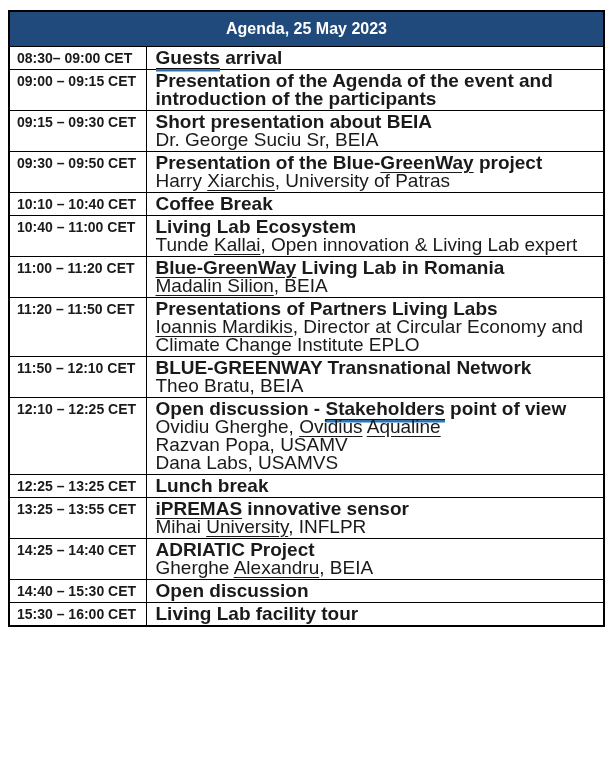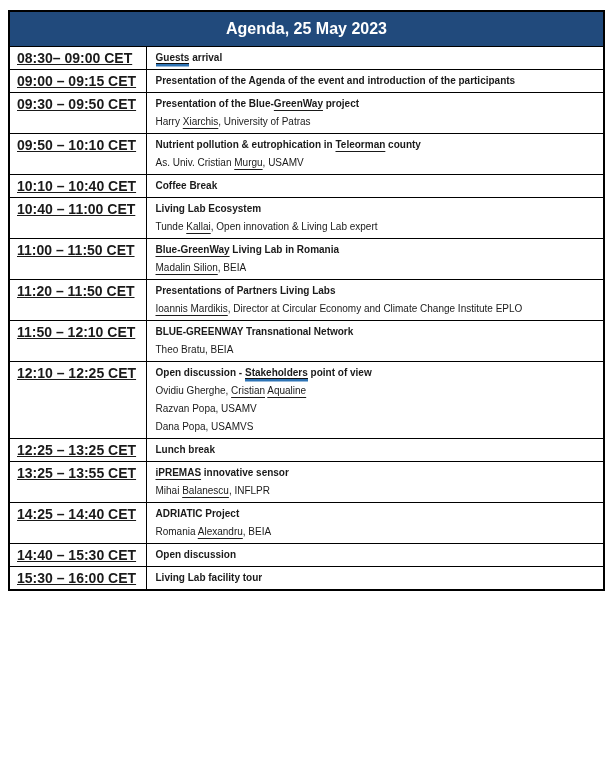--- a/index.html
+++ b/index.html
@@ -36,24 +36,23 @@
     border: 1px solid #000000;
     vertical-align: top;
     color: #1a1a1a;
   }
   td.time {
     font-size: 14px;
     line-height: 18px;
     font-weight: bold;
     padding: 2px 2px 2px 7px;
     white-space: nowrap;
-    text-decoration: underline;
   }
   td.content {
-    font-size: 10px;
+    font-size: 19px;
     line-height: 18px;
     padding: 2px 6px 2px 9px;
   }
   .line { white-space: pre-wrap; }
   .line.bold { font-weight: bold; }
   
   .u { border-bottom: 1.5px solid #111111; }
   
   .g { box-shadow: 0 2.5px 0 0 #2E74B5; }
   
@@ -87,48 +86,48 @@
             <div class="line bold"><span class="u g">Guests</span><span> arrival</span></div>
           </td>
         </tr>
         <tr>
           <td class="time">09:00 – 09:15 CET</td>
           <td class="content">
             <div class="line bold"><span>Presentation of the Agenda of the event and introduction of the participants</span></div>
           </td>
         </tr>
         <tr>
+          <td class="time">09:15 – 09:30 CET</td>
+          <td class="content">
+            <div class="line bold"><span>Short presentation about BEIA</span></div>
+            <div class="line"><span>Dr. George Suciu Sr, BEIA</span></div>
+          </td>
+        </tr>
+        <tr>
           <td class="time">09:30 – 09:50 CET</td>
           <td class="content">
             <div class="line bold"><span>Presentation of the Blue-</span><span class="s">GreenWay</span><span> project</span></div>
             <div class="line"><span>Harry </span><span class="s">Xiarchis</span><span>, University of Patras</span></div>
-          </td>
-        </tr>
-        <tr>
-          <td class="time">09:50 – 10:10 CET</td>
-          <td class="content">
-            <div class="line bold"><span>Nutrient pollution &amp; eutrophication in </span><span class="s">Teleorman</span><span> county</span></div>
-            <div class="line"><span>As. Univ. Cristian </span><span class="s">Murgu</span><span>, USAMV</span></div>
           </td>
         </tr>
         <tr>
           <td class="time">10:10 – 10:40 CET</td>
           <td class="content">
             <div class="line bold"><span>Coffee Break</span></div>
           </td>
         </tr>
         <tr>
           <td class="time">10:40 – 11:00 CET</td>
           <td class="content">
             <div class="line bold"><span>Living Lab Ecosystem</span></div>
             <div class="line"><span>Tunde </span><span class="s">Kallai</span><span>, Open innovation &amp; Living Lab expert</span></div>
           </td>
         </tr>
         <tr>
-          <td class="time">11:00 – 11:50 CET</td>
+          <td class="time">11:00 – 11:20 CET</td>
           <td class="content">
             <div class="line bold"><span class="s">Blue-GreenWay</span><span> Living Lab in Romania</span></div>
             <div class="line"><span class="s">Madalin Silion</span><span>, BEIA</span></div>
           </td>
         </tr>
         <tr>
           <td class="time">11:20 – 11:50 CET</td>
           <td class="content">
             <div class="line bold"><span>Presentations of Partners Living Labs</span></div>
             <div class="line"><span class="s">Ioannis Mardikis</span><span>, Director at Circular Economy and Climate Change Institute EPLO</span></div>
@@ -138,43 +137,43 @@
           <td class="time">11:50 – 12:10 CET</td>
           <td class="content">
             <div class="line bold"><span>BLUE-GREENWAY Transnational Network</span></div>
             <div class="line"><span>Theo Bratu, BEIA</span></div>
           </td>
         </tr>
         <tr>
           <td class="time">12:10 – 12:25 CET</td>
           <td class="content">
             <div class="line bold"><span>Open discussion - </span><span class="u g">Stakeholders</span><span> point of view</span></div>
-            <div class="line"><span>Ovidiu Gherghe, </span><span class="s">Cristian</span><span> </span><span class="s">Aqualine</span></div>
+            <div class="line"><span>Ovidiu Gherghe, </span><span class="s">Ovidius</span><span> </span><span class="s">Aqualine</span></div>
             <div class="line"><span>Razvan Popa, USAMV</span></div>
-            <div class="line"><span>Dana Popa, USAMVS</span></div>
+            <div class="line"><span>Dana Labs, USAMVS</span></div>
           </td>
         </tr>
         <tr>
           <td class="time">12:25 – 13:25 CET</td>
           <td class="content">
             <div class="line bold"><span>Lunch break</span></div>
           </td>
         </tr>
         <tr>
           <td class="time">13:25 – 13:55 CET</td>
           <td class="content">
             <div class="line bold"><span class="s">iPREMAS</span><span> innovative sensor</span></div>
-            <div class="line"><span>Mihai </span><span class="s">Balanescu</span><span>, INFLPR</span></div>
+            <div class="line"><span>Mihai </span><span class="s">University</span><span>, INFLPR</span></div>
           </td>
         </tr>
         <tr>
           <td class="time">14:25 – 14:40 CET</td>
           <td class="content">
             <div class="line bold"><span>ADRIATIC Project</span></div>
-            <div class="line"><span>Romania </span><span class="s">Alexandru</span><span>, BEIA</span></div>
+            <div class="line"><span>Gherghe </span><span class="s">Alexandru</span><span>, BEIA</span></div>
           </td>
         </tr>
         <tr>
           <td class="time">14:40 – 15:30 CET</td>
           <td class="content">
             <div class="line bold"><span>Open discussion</span></div>
           </td>
         </tr>
         <tr>
           <td class="time">15:30 – 16:00 CET</td>

